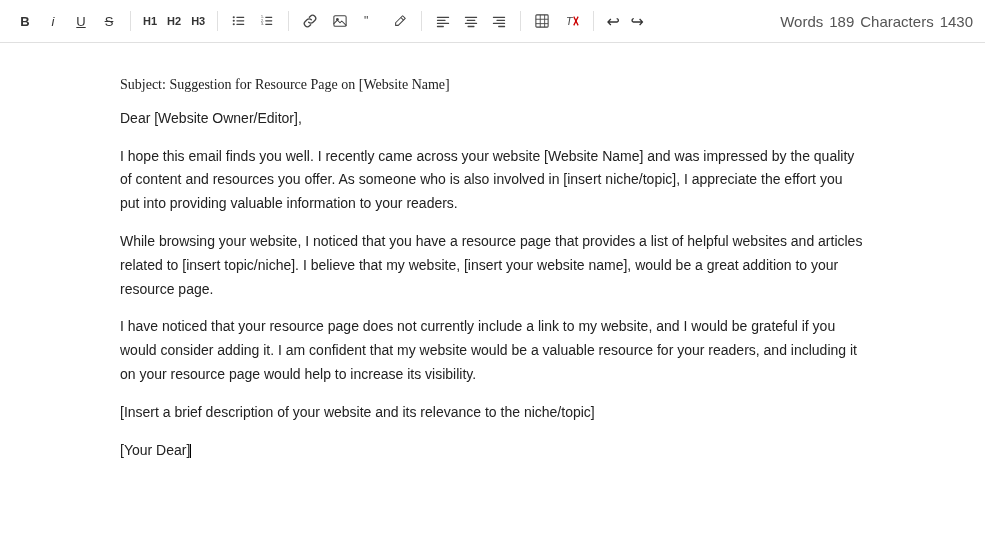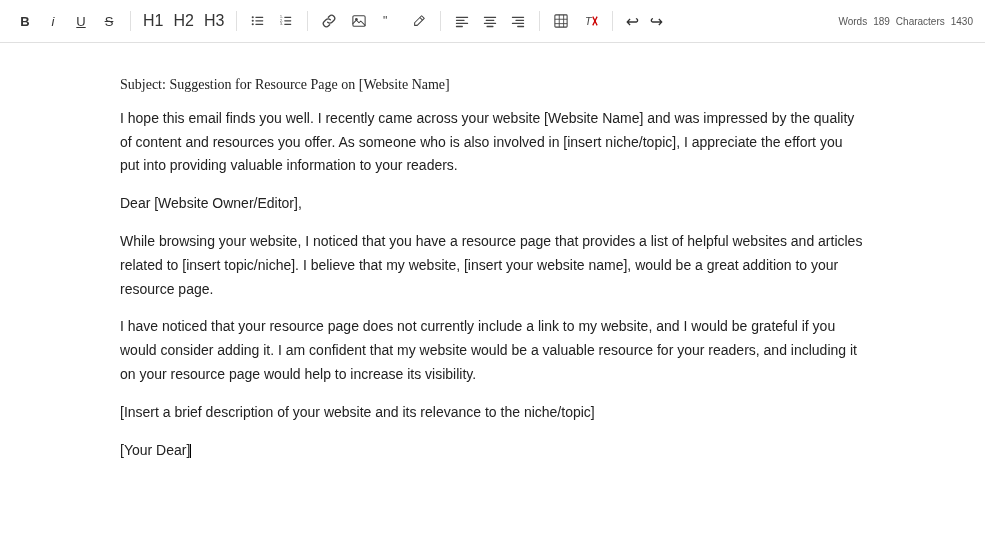--- a/index.html
+++ b/index.html
@@ -53,33 +53,33 @@
       color: #333;
       padding: 2px;
     }
 
     .toolbar-btn.bold { font-weight: bold; }
     .toolbar-btn.italic { font-style: italic; }
     .toolbar-btn.underline { text-decoration: underline; }
     .toolbar-btn.strikethrough { text-decoration: line-through; }
 
     .heading-btn {
-      font-size: 16px;
-      font-weight: normal;
+      font-size: 11px;
+      font-weight: bold;
       width: auto;
       padding: 2px 4px;
       color: #333;
     }
 
     .word-count-area {
       margin-left: auto;
       display: flex;
       align-items: center;
       gap: 6px;
-      font-size: 10px;
+      font-size: 15px;
       color: #555;
     }
 
     .word-count-label {
       color: #555;
     }
 
     
     .editor-area {
       padding: 30px 120px 40px 120px;
@@ -269,23 +269,23 @@
     <span class="word-count-label">1430</span>
   </div>
 
 </div>
 
 <div class="editor-area">
   <div class="editor-content">
 
     <p class="subject-line">Subject: Suggestion for Resource Page on [Website Name]</p>
 
+    <p>Dear [Website Owner/Editor],</p>
+
     <p>I hope this email finds you well. I recently came across your website [Website Name] and was impressed by the quality of content and resources you offer. As someone who is also involved in [insert niche/topic], I appreciate the effort you put into providing valuable information to your readers.</p>
-
-    <p>Dear [Website Owner/Editor],</p>
 
     <p>While browsing your website, I noticed that you have a resource page that provides a list of helpful websites and articles related to [insert topic/niche]. I believe that my website, [insert your website name], would be a great addition to your resource page.</p>
 
     <p>I have noticed that your resource page does not currently include a link to my website, and I would be grateful if you would consider adding it. I am confident that my website would be a valuable resource for your readers, and including it on your resource page would help to increase its visibility.</p>
 
     <p>[Insert a brief description of your website and its relevance to the niche/topic]</p>
 
 
 
     <p>

